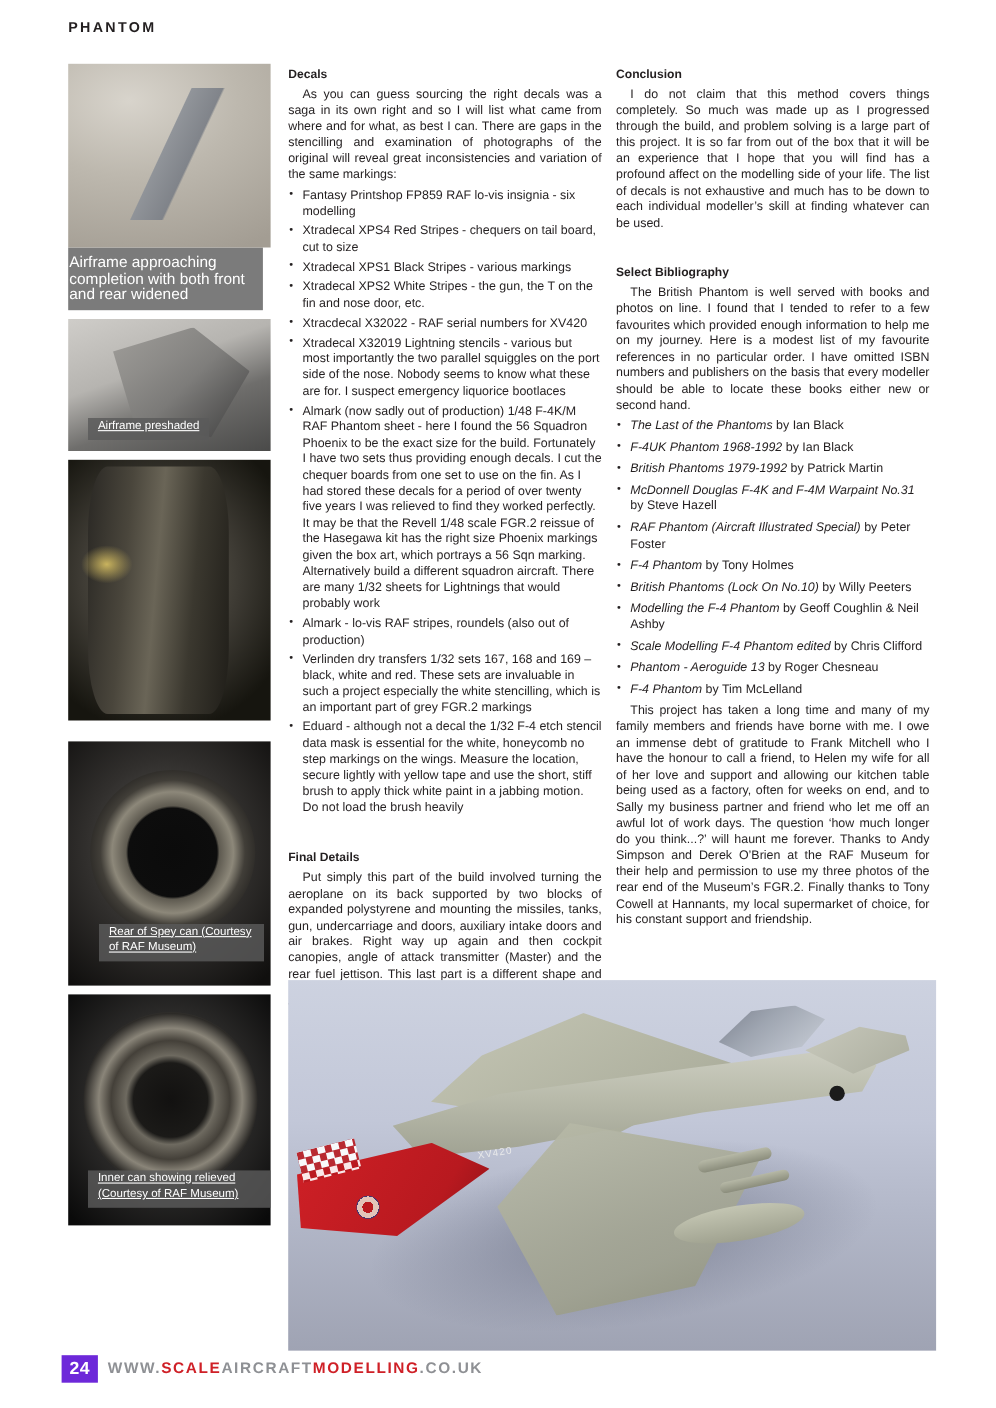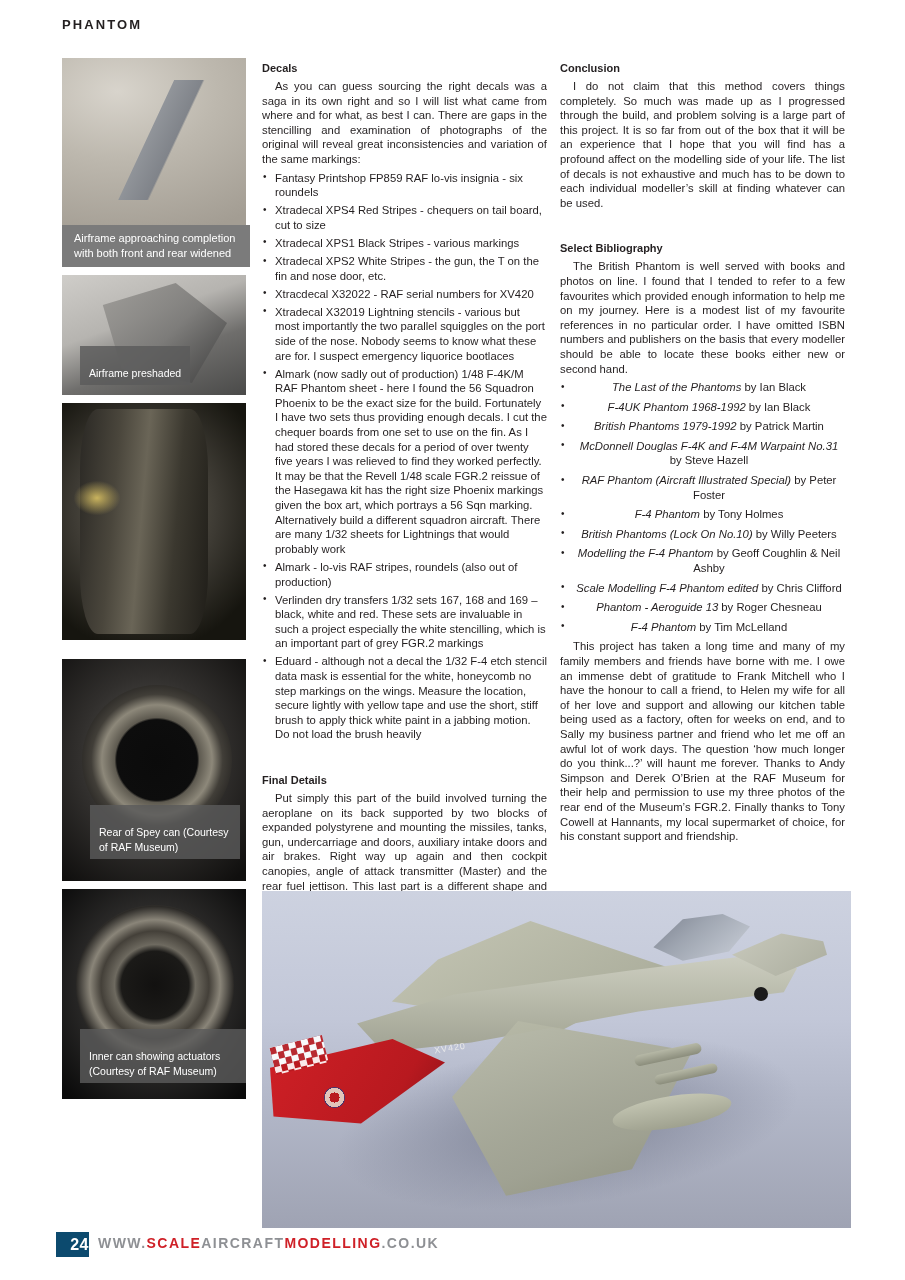--- a/index.html
+++ b/index.html
@@ -41,32 +41,33 @@
   .photo-block { position: relative; margin-bottom: 8px; }
   .photo {
     position: relative;
     width: 184px;
     overflow: hidden;
     background: #8d8d8d;
   }
   .caption-bar {
     background: #7b7b7b;
     color: #ffffff;
-    font-size: 11px;
+    font-size: 14px;
     line-height: 14.5px;
-    padding: 6px 8px 7px 12px;
+    padding: 6px 8px 7px 1px;
     width: 168px;
   }
   .caption-overlay {
     position: absolute;
     background: rgba(90,90,90,0.82);
     color: #ffffff;
     font-size: 10.5px;
     line-height: 14.5px;
-    padding: 20px 9px 5px 9px;
+    padding: 0 9px 5px 9px;
+    text-decoration: underline;
   }
 
   
   .ph1 {
     height: 167px;
     background:
       radial-gradient(ellipse 120% 90% at 30% 20%, #d8d4cc 0%, #bdb8ae 45%, #a39d93 100%);
   }
   .ph1 .jet {
     position: absolute;
@@ -167,21 +168,21 @@
     text-align: left;
   }
   ul.bullets li:before {
     content: "\2022";
     position: absolute;
     left: 1px;
     top: -0.5px;
     font-size: 10px;
     color: #231f20;
   }
-  ul.biblio li { margin-bottom: 5px; text-align: center; }
+  ul.biblio li { margin-bottom: 5px; }
   ul.biblio .ital { font-style: italic; }
 
   
   .hero {
     position: absolute;
     left: 262px;
     top: 891px;
     width: 589px;
     height: 337px;
     background:
@@ -289,26 +290,26 @@
   .footer-rule {
     position: absolute;
     left: 0; top: 1228px;
     width: 905px; height: 52px;
     background: #ffffff;
   }
   .page-num {
     position: absolute;
     left: 56px; top: 1232px;
     width: 33px; height: 25px;
-    background: #0c4a6e;
+    background: #6d28d9;
     color: #ffffff;
     font-size: 16px;
     font-weight: bold;
     line-height: 25px;
-    text-align: right;
+    text-align: center;
     letter-spacing: .5px;
   }
   .site {
     position: absolute;
     left: 98px; top: 1235px;
     font-size: 14px;
     font-weight: bold;
     letter-spacing: 1.45px;
     white-space: nowrap;
   }
@@ -348,33 +349,33 @@
     <div class="photo-block">
       <div class="photo ph4">
         <div class="ring"></div>
         <div class="caption-overlay" style="left:28px; bottom:22px; width:132px;">Rear of Spey can (Courtesy of RAF Museum)</div>
       </div>
     </div>
 
     <div class="photo-block">
       <div class="photo ph5">
         <div class="ring2"></div>
-        <div class="caption-overlay" style="left:18px; bottom:16px; width:150px;">Inner can showing actuators (Courtesy of RAF Museum)</div>
+        <div class="caption-overlay" style="left:18px; bottom:16px; width:150px;">Inner can showing relieved (Courtesy of RAF Museum)</div>
       </div>
     </div>
 
   </div>
 
   <div class="col col-mid">
 
     <h2 class="sec">Decals</h2>
     <p class="body">As you can guess sourcing the right decals was a saga in its own right and so I will list what came from where and for what, as best I can. There are gaps in the stencilling and examination of photographs of the original will reveal great inconsistencies and variation of the same markings:</p>
 
     <ul class="bullets">
-      <li>Fantasy Printshop FP859 RAF lo-vis insignia - six roundels</li>
+      <li>Fantasy Printshop FP859 RAF lo-vis insignia - six modelling</li>
       <li>Xtradecal XPS4 Red Stripes - chequers on tail board, cut to size</li>
       <li>Xtradecal XPS1 Black Stripes - various markings</li>
       <li>Xtradecal XPS2 White Stripes - the gun, the T on the fin and nose door, etc.</li>
       <li>Xtracdecal X32022 - RAF serial numbers for XV420</li>
       <li>Xtradecal X32019 Lightning stencils - various but most importantly the two parallel squiggles on the port side of the nose. Nobody seems to know what these are for. I suspect emergency liquorice bootlaces</li>
       <li>Almark (now sadly out of production) 1/48 F-4K/M RAF Phantom sheet - here I found the 56 Squadron Phoenix to be the exact size for the build. Fortunately I have two sets thus providing enough decals. I cut the chequer boards from one set to use on the fin. As I had stored these decals for a period of over twenty five years I was relieved to find they worked perfectly. It may be that the Revell 1/48 scale FGR.2 reissue of the Hasegawa kit has the right size Phoenix markings given the box art, which portrays a 56 Sqn marking. Alternatively build a different squadron aircraft. There are many 1/32 sheets for Lightnings that would probably work</li>
       <li>Almark - lo-vis RAF stripes, roundels (also out of production)</li>
       <li>Verlinden dry transfers 1/32 sets 167, 168 and 169 – black, white and red. These sets are invaluable in such a project especially the white stencilling, which is an important part of grey FGR.2 markings</li>
       <li>Eduard - although not a decal the 1/32 F-4 etch stencil data mask is essential for the white, honeycomb no step markings on the wings. Measure the location, secure lightly with yellow tape and use the short, stiff brush to apply thick white paint in a jabbing motion. Do not load the brush heavily</li>
     </ul>

